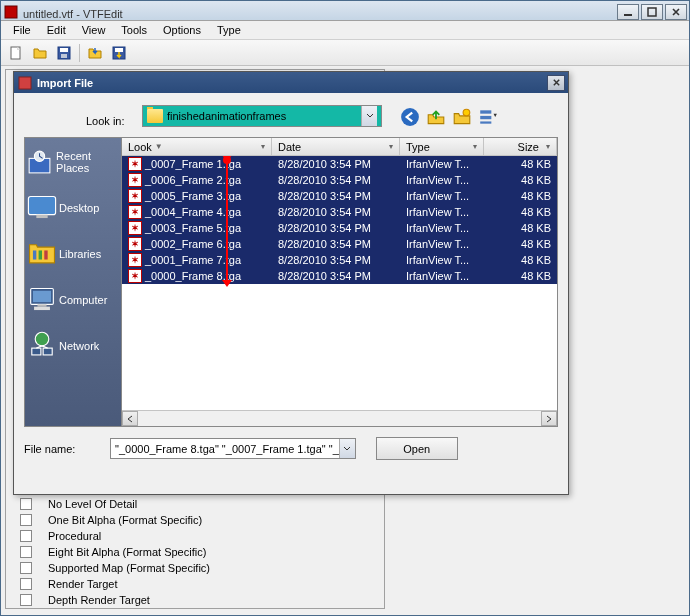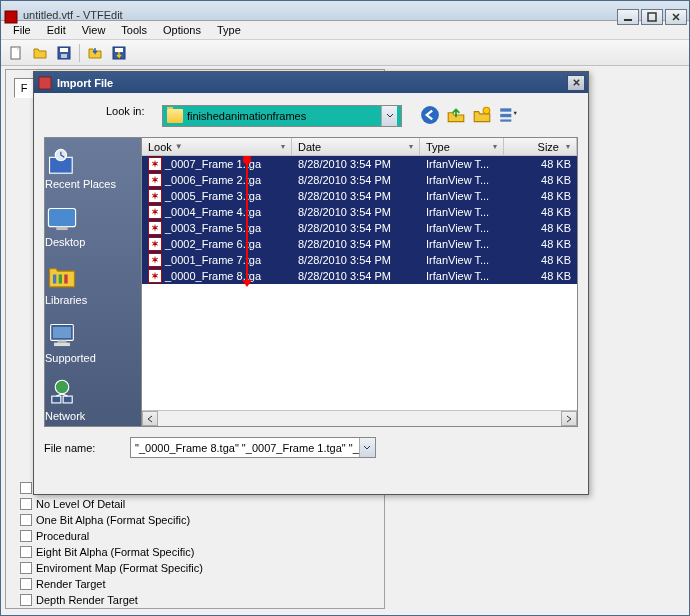--- a/index.html
+++ b/index.html
@@ -19,22 +19,22 @@
     width: 690px;
     height: 616px;
     background: #f0f0f0;
     border: 1px solid #4a6a8a;
     position: relative;
   }
   .titlebar {
     height: 20px;
     background: linear-gradient(to bottom, #dde6f0, #c5d5e5);
     display: flex;
-    align-items: flex-start;
-    padding: 8px 2px;
+    align-items: flex-end;
+    padding: 0 2px;
     border-bottom: 1px solid #a0a0a0;
   }
   .title-icon {
     width: 16px; height: 16px; margin-right: 4px;
     display: inline-flex; align-items: center; justify-content: center;
     font-size: 10px;
   }
   .title-text { flex: 1; color: #333; }
   .win-btns { display: flex; gap: 2px; }
   .win-btn {
@@ -93,33 +93,33 @@
   }
   .options-group {
     position: absolute;
     left: 12px; top: 410px; right: 12px;
     background: #f0f0f0;
   }
   .checkbox-row {
     display: flex;
     align-items: center;
     height: 16px;
-    gap: 4px;
+    gap: 16px;
     padding-left: 2px;
   }
   .checkbox {
     width: 12px; height: 12px;
     border: 1px solid #888;
     background: #fff;
   }
 
   
   .dialog {
     position: absolute;
-    left: 32px; top: 70px;
+    left: 12px; top: 70px;
     width: 556px;
     height: 424px;
     background: #f0f0f0;
     border: 1px solid #555;
     box-shadow: 2px 2px 6px rgba(0,0,0,0.3);
   }
   .dlg-titlebar {
     height: 21px;
     background: linear-gradient(to bottom, #3a5a8a, #2a4a7a);
     display: flex;
@@ -135,21 +135,21 @@
     background: linear-gradient(to bottom, #e0e4ea, #b8c0cc);
     display: flex; align-items: center; justify-content: center;
   }
   .dlg-close svg { width: 9px; height: 9px; }
 
   .dlg-body {
     padding: 12px 10px 8px 10px;
   }
   .lookin-row {
     display: flex;
-    align-items: flex-start;
+    align-items: flex-end;
     gap: 6px;
     margin-left: 62px;
     margin-bottom: 10px;
   }
   .lookin-label { width: 50px; }
   .lookin-combo {
     flex: 0 0 240px;
     height: 22px;
     border: 1px solid #888;
     background: #14b8a6;
@@ -186,21 +186,21 @@
     display: flex;
     height: 290px;
   }
   .places-bar {
     width: 98px;
     background: linear-gradient(to bottom, #6a7a9a, #4a5a7a);
     border: 1px solid #888;
     padding-top: 8px;
   }
   .place {
-    display:flex; flex-direction:column; align-items:flex-start;
+    display:flex; flex-direction:row; align-items:center;
     color:#fff; margin-bottom:14px;
     font-size:11px;
   }
   .place-icon {
     width: 34px; height: 30px;
     display:flex; align-items:center; justify-content:center;
     margin-bottom:2px;
   }
 
   .file-area {
@@ -423,21 +423,21 @@
         <div class="checkbox-row">
           <span class="checkbox"></span>
           <span>Procedural</span>
         </div>
         <div class="checkbox-row">
           <span class="checkbox"></span>
           <span>Eight Bit Alpha (Format Specific)</span>
         </div>
         <div class="checkbox-row">
           <span class="checkbox"></span>
-          <span>Enviroment Map (Format Specific)</span>
+          <span>Supported Map (Format Specific)</span>
         </div>
         <div class="checkbox-row">
           <span class="checkbox"></span>
           <span>Render Target</span>
         </div>
         <div class="checkbox-row">
           <span class="checkbox"></span>
           <span>Depth Render Target</span>
         </div>
       </div>
@@ -535,21 +535,21 @@
           </div>
           <div class="place">
             <div class="place-icon">
               <svg viewBox="0 0 30 26">
                   <rect x="5" y="4" width="20" height="14" rx="1" fill="#3a5a8a" stroke="#fff"></rect>
                   <rect x="7" y="6" width="16" height="10" fill="#6a9ad0"></rect>
                   <rect x="11" y="18" width="8" height="2" fill="#bbb"></rect>
                   <rect x="8" y="20" width="14" height="3" fill="#ddd"></rect>
                 </svg>
             </div>
-            <span>Supported</span>
+            <span>Computer</span>
           </div>
           <div class="place">
             <div class="place-icon">
               <svg viewBox="0 0 30 26">
                   <circle cx="15" cy="8" r="6" fill="#40a050" stroke="#fff"></circle>
                   <rect x="6" y="16" width="8" height="6" fill="#3a5a8a" stroke="#fff"></rect>
                   <rect x="16" y="16" width="8" height="6" fill="#3a5a8a" stroke="#fff"></rect>
                   <path d="M15 14 L10 16 M15 14 L20 16" stroke="#fff"></path>
                 </svg>
             </div>
@@ -674,18 +674,21 @@
         <div class="field-row">
           <span class="field-label">File name:</span>
           <div class="field-combo">
             <span style="overflow:hidden;white-space:nowrap;flex:1">"_0000_Frame 8.tga" "_0007_Frame 1.tga" "_</span>
             <span class="combo-drop">
               <svg width="8" height="6" viewBox="0 0 8 6">
                   <path d="M1 1 L4 4 L7 1" stroke="#333" fill="none"></path>
                 </svg>
             </span>
           </div>
+          <div class="dlg-btn">
+              <span>Open</span>
+            </div>
         </div>
       </div>
     </div>
   </div>
 
 </div>
 
 </body></html>

